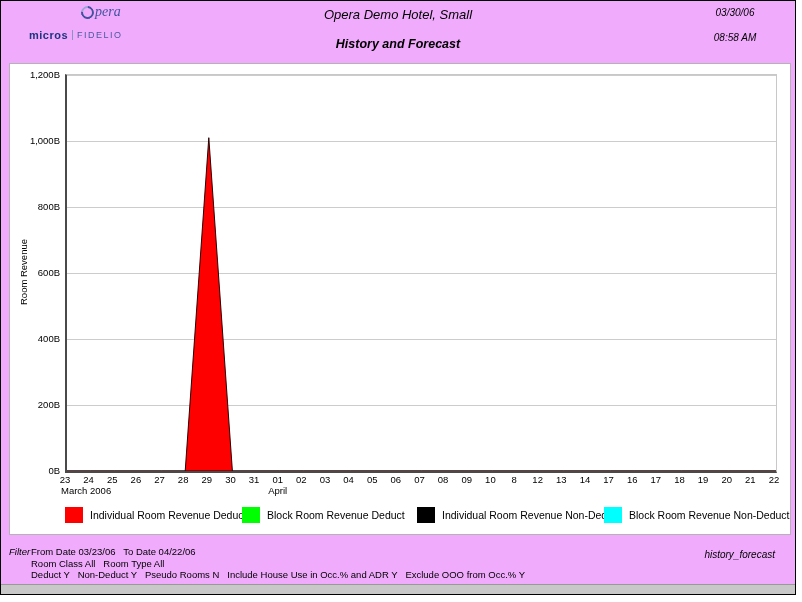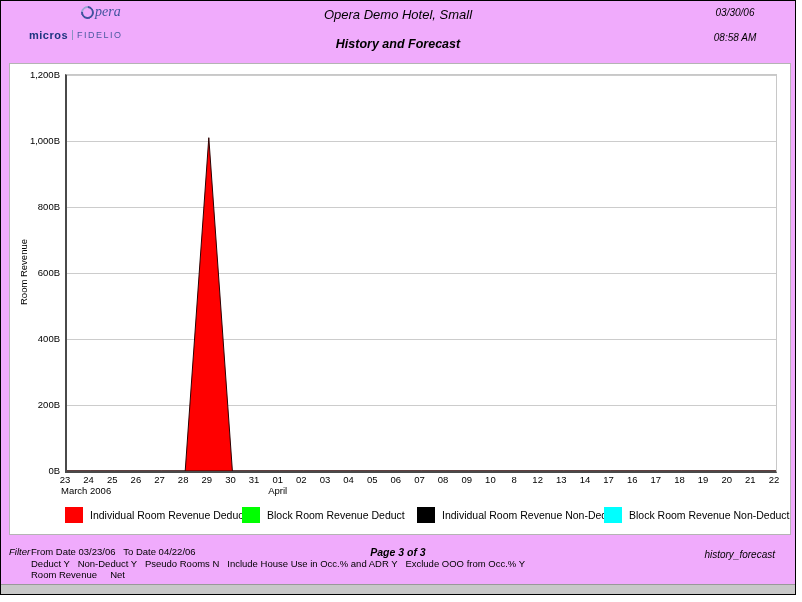--- a/index.html
+++ b/index.html
@@ -157,19 +157,18 @@
         </div>
         <div class="legend-item" style="left: 594px;">
           <span class="legend-swatch" style="background: rgb(0, 255, 255);"></span>
           <span class="legend-label">Block Room Revenue Non-Deduct</span>
         </div>
       </div>
   </div>
 
   <div class="footer">
     <div class="filter-label">Filter</div>
-    <div class="filter-lines" id="filterlines"><div>From Date 03/23/06   To Date 04/22/06</div><div>Deduct Y   Non-Deduct Y   Pseudo Rooms N   Include House Use in Occ.% and ADR Y   Exclude OOO from Occ.% Y</div><div>Room Revenue     Net</div></div>
-    <div class="page-label">Page 3 of 3</div>
+    <div class="filter-lines" id="filterlines"><div>From Date 03/23/06   To Date 04/22/06</div><div>Room Class All   Room Type All</div><div>Deduct Y   Non-Deduct Y   Pseudo Rooms N   Include House Use in Occ.% and ADR Y   Exclude OOO from Occ.% Y</div><div>Room Revenue     Net</div></div>
     <div class="report-file">history_forecast</div>
   </div>
 
   <div class="bottom-strip"></div>
 </div>
 
 </body></html>

